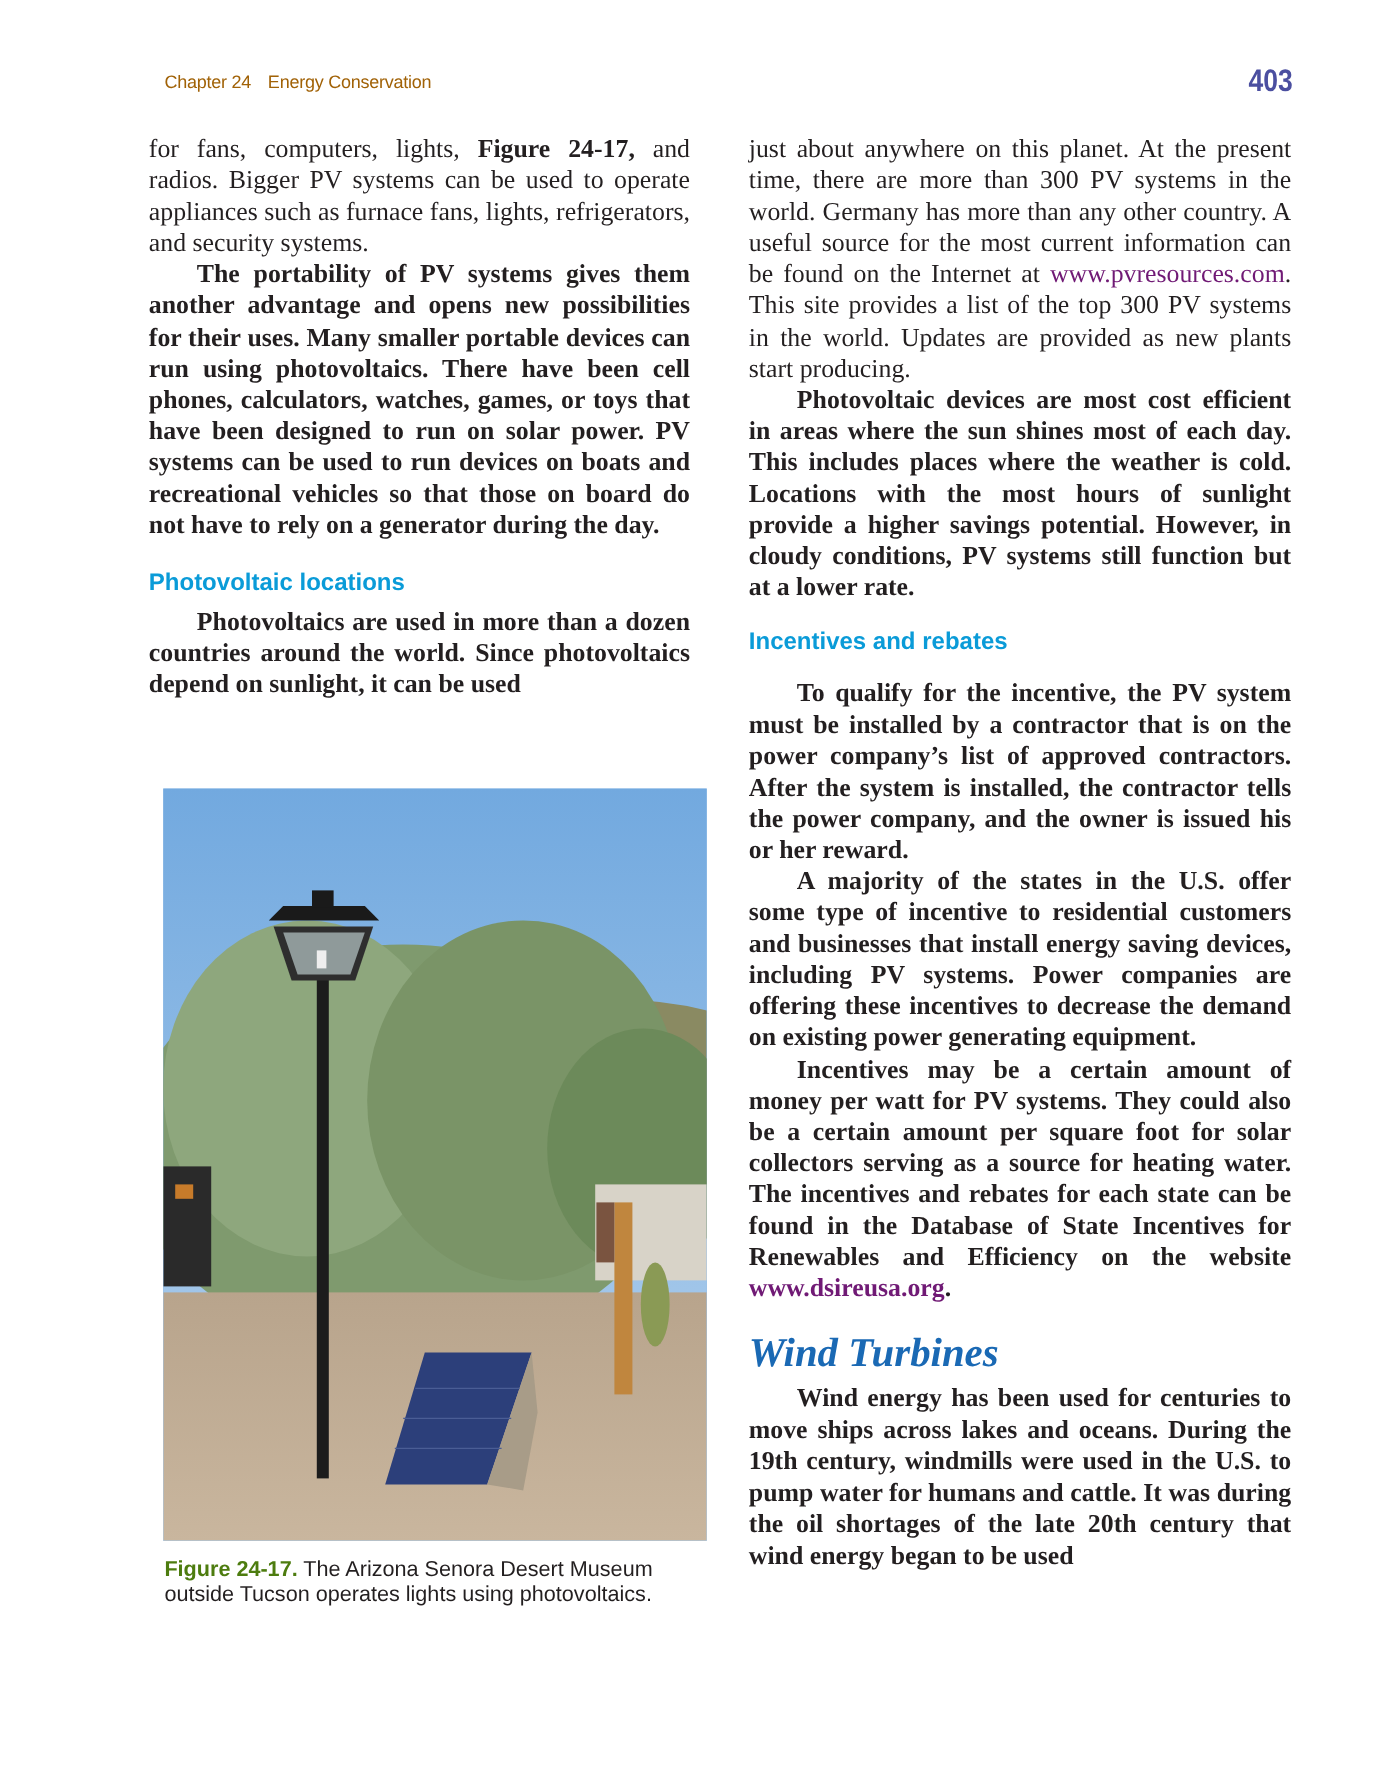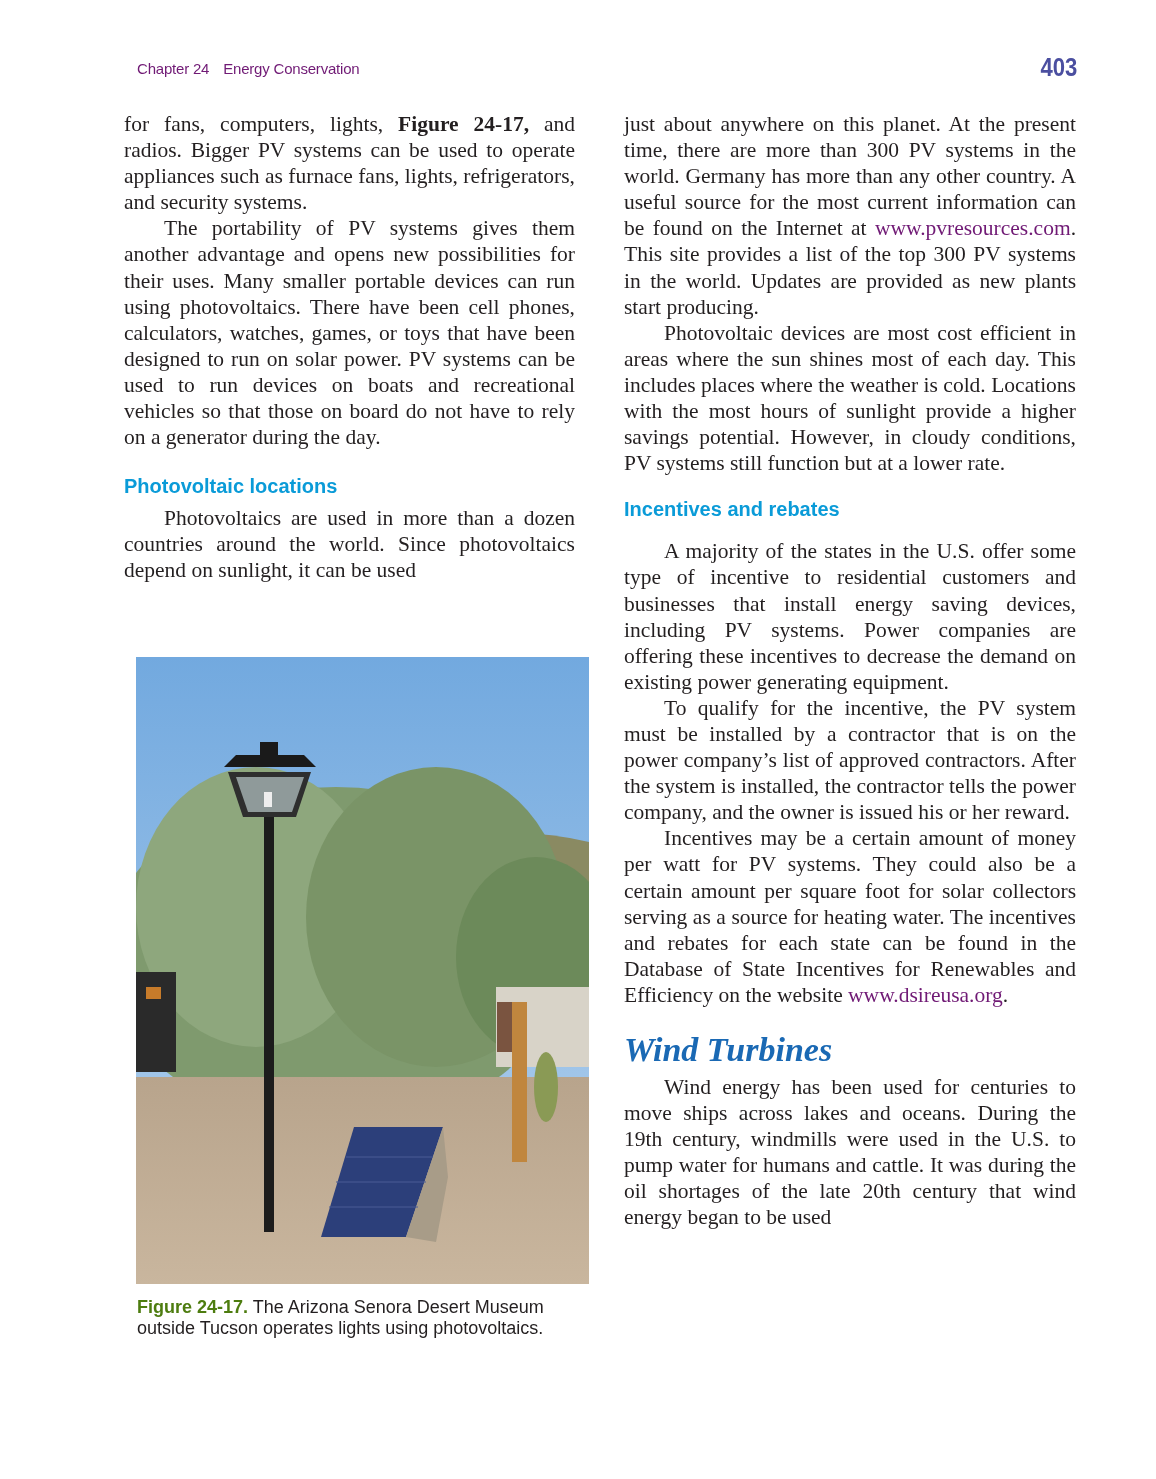--- a/index.html
+++ b/index.html
@@ -1,22 +1,22 @@
 <!DOCTYPE html>
 <html><head>
 <meta charset="utf-8">
 <style>
   html,body{margin:0;padding:0;background:#fff;}
   body{width:1156px;height:1479px;position:relative;overflow:hidden;color:#231f20;}
-  .hdr-left{position:absolute;left:137px;top:60px;font-family:"Liberation Sans",sans-serif;font-size:15px;color:#701a75;letter-spacing:-0.2px;}
+  .hdr-left{position:absolute;left:137px;top:60px;font-family:"Liberation Sans",sans-serif;font-size:15px;color:#a16207;letter-spacing:-0.2px;}
   .hdr-left span{margin-right:14px;}
   .hdr-right{position:absolute;right:79px;top:52px;font-family:"Liberation Sans",sans-serif;font-weight:bold;font-size:26px;color:#4b4fa0;transform:scaleX(0.85);transform-origin:right;}
   .col{position:absolute;font-family:"Liberation Serif",serif;font-size:21.5px;line-height:26.1px;text-align:justify;}
   .col p{margin:0;}
-  .col p.ind{text-indent:40px;}
+  .col p.ind{text-indent:40px;font-weight:bold;}
   .left{left:124px;top:111px;width:451px;}
   .right{left:624px;top:111px;width:452px;}
   h3{font-family:"Liberation Sans",sans-serif;font-weight:bold;color:#0a9bd8;font-size:20px;margin:0;line-height:26px;}
   h2{font-family:"Liberation Serif",serif;font-style:italic;font-weight:bold;color:#1a69b4;font-size:34px;margin:0;line-height:40px;}
   .link{color:#701a75;}
   .fig{position:absolute;left:136px;top:657px;width:453px;height:627px;overflow:hidden;background:#80b2e3;}
   .caption{position:absolute;left:137px;top:1297px;width:450px;font-family:"Liberation Sans",sans-serif;font-size:18px;line-height:21px;color:#231f20;}
   .caption b{color:#4d7c0f;}
 </style>
 </head>
@@ -76,18 +76,18 @@
 </div>
 
 <div class="caption">
   <b>Figure 24-17.</b><span> The Arizona Senora Desert Museum outside Tucson operates lights using photovoltaics.</span>
 </div>
 
 <div class="col right">
   <p><span>just about anywhere on this planet. At the present time, there are more than 300 PV systems in the world. Germany has more than any other country. A useful source for the most current information can be found on the Internet at </span><span class="link">www.pvresources.com</span><span>. This site provides a list of the top 300 PV systems in the world. Updates are provided as new plants start producing.</span></p>
   <p class="ind">Photovoltaic devices are most cost efficient in areas where the sun shines most of each day. This includes places where the weather is cold. Locations with the most hours of sunlight provide a higher savings potential. However, in cloudy conditions, PV systems still function but at a lower rate.</p>
   <h3 style="margin-top:20px;margin-bottom:16px;">Incentives and rebates</h3>
+  <p class="ind">To qualify for the incentive, the PV system must be installed by a contractor that is on the power company’s list of approved contractors. After the system is installed, the contractor tells the power company, and the owner is issued his or her reward.</p>
   <p class="ind">A majority of the states in the U.S. offer some type of incentive to residential customers and businesses that install energy saving devices, including PV systems. Power companies are offering these incentives to decrease the demand on existing power generating equipment.</p>
-  <p class="ind">To qualify for the incentive, the PV system must be installed by a contractor that is on the power company’s list of approved contractors. After the system is installed, the contractor tells the power company, and the owner is issued his or her reward.</p>
   <p class="ind"><span>Incentives may be a certain amount of money per watt for PV systems. They could also be a certain amount per square foot for solar collectors serving as a source for heating water. The incentives and rebates for each state can be found in the Database of State Incentives for Renewables and Efficiency on the website </span><span class="link">www.dsireusa.org</span><span>.</span></p>
   <h2 style="margin-top:22px;margin-bottom:4px;">Wind Turbines</h2>
   <p class="ind">Wind energy has been used for centuries to move ships across lakes and oceans. During the 19th century, windmills were used in the U.S. to pump water for humans and cattle. It was during the oil shortages of the late 20th century that wind energy began to be used</p>
 </div>
 
 </body></html>

